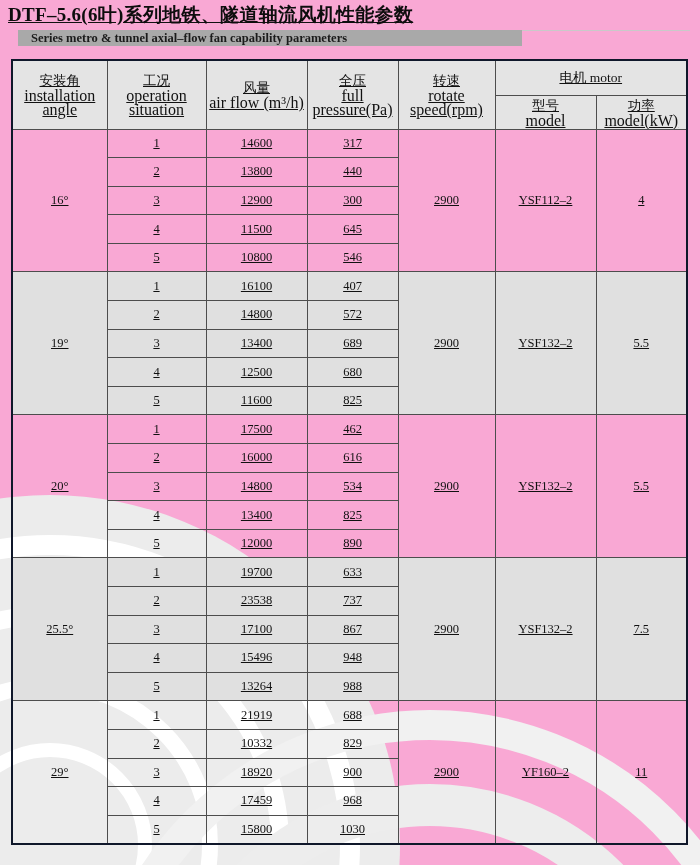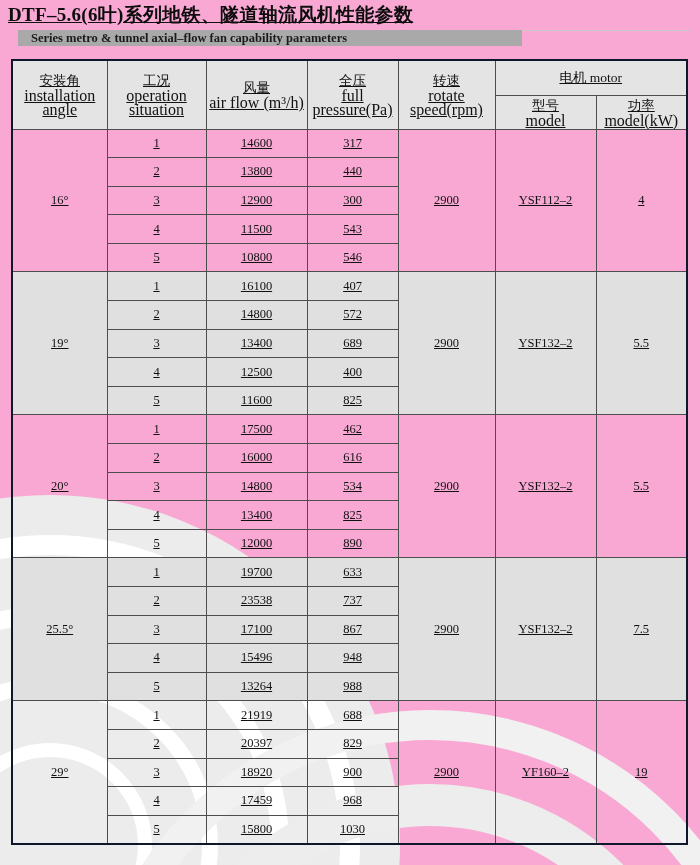--- a/index.html
+++ b/index.html
@@ -154,21 +154,21 @@
             <td>440</td>
           </tr>
           <tr>
             <td>3</td>
             <td>12900</td>
             <td>300</td>
           </tr>
           <tr>
             <td>4</td>
             <td>11500</td>
-            <td>543</td>
+            <td>645</td>
           </tr>
           <tr>
             <td>5</td>
             <td>10800</td>
             <td>546</td>
           </tr>
           <tr>
             <td class="shaded" rowspan="5">19°</td>
             <td class="shaded">1</td>
             <td class="shaded">16100</td>
@@ -183,21 +183,21 @@
             <td class="shaded">572</td>
           </tr>
           <tr>
             <td class="shaded">3</td>
             <td class="shaded">13400</td>
             <td class="shaded">689</td>
           </tr>
           <tr>
             <td class="shaded">4</td>
             <td class="shaded">12500</td>
-            <td class="shaded">400</td>
+            <td class="shaded">680</td>
           </tr>
           <tr>
             <td class="shaded">5</td>
             <td class="shaded">11600</td>
             <td class="shaded">825</td>
           </tr>
           <tr>
             <td rowspan="5">20°</td>
             <td>1</td>
             <td>17500</td>
@@ -255,25 +255,25 @@
             <td class="shaded">13264</td>
             <td class="shaded">988</td>
           </tr>
           <tr>
             <td rowspan="5">29°</td>
             <td>1</td>
             <td>21919</td>
             <td>688</td>
             <td rowspan="5">2900</td>
             <td rowspan="5">YF160–2</td>
-            <td rowspan="5">19</td>
+            <td rowspan="5">11</td>
           </tr>
           <tr>
             <td>2</td>
-            <td>20397</td>
+            <td>10332</td>
             <td>829</td>
           </tr>
           <tr>
             <td>3</td>
             <td>18920</td>
             <td>900</td>
           </tr>
           <tr>
             <td>4</td>
             <td>17459</td>

